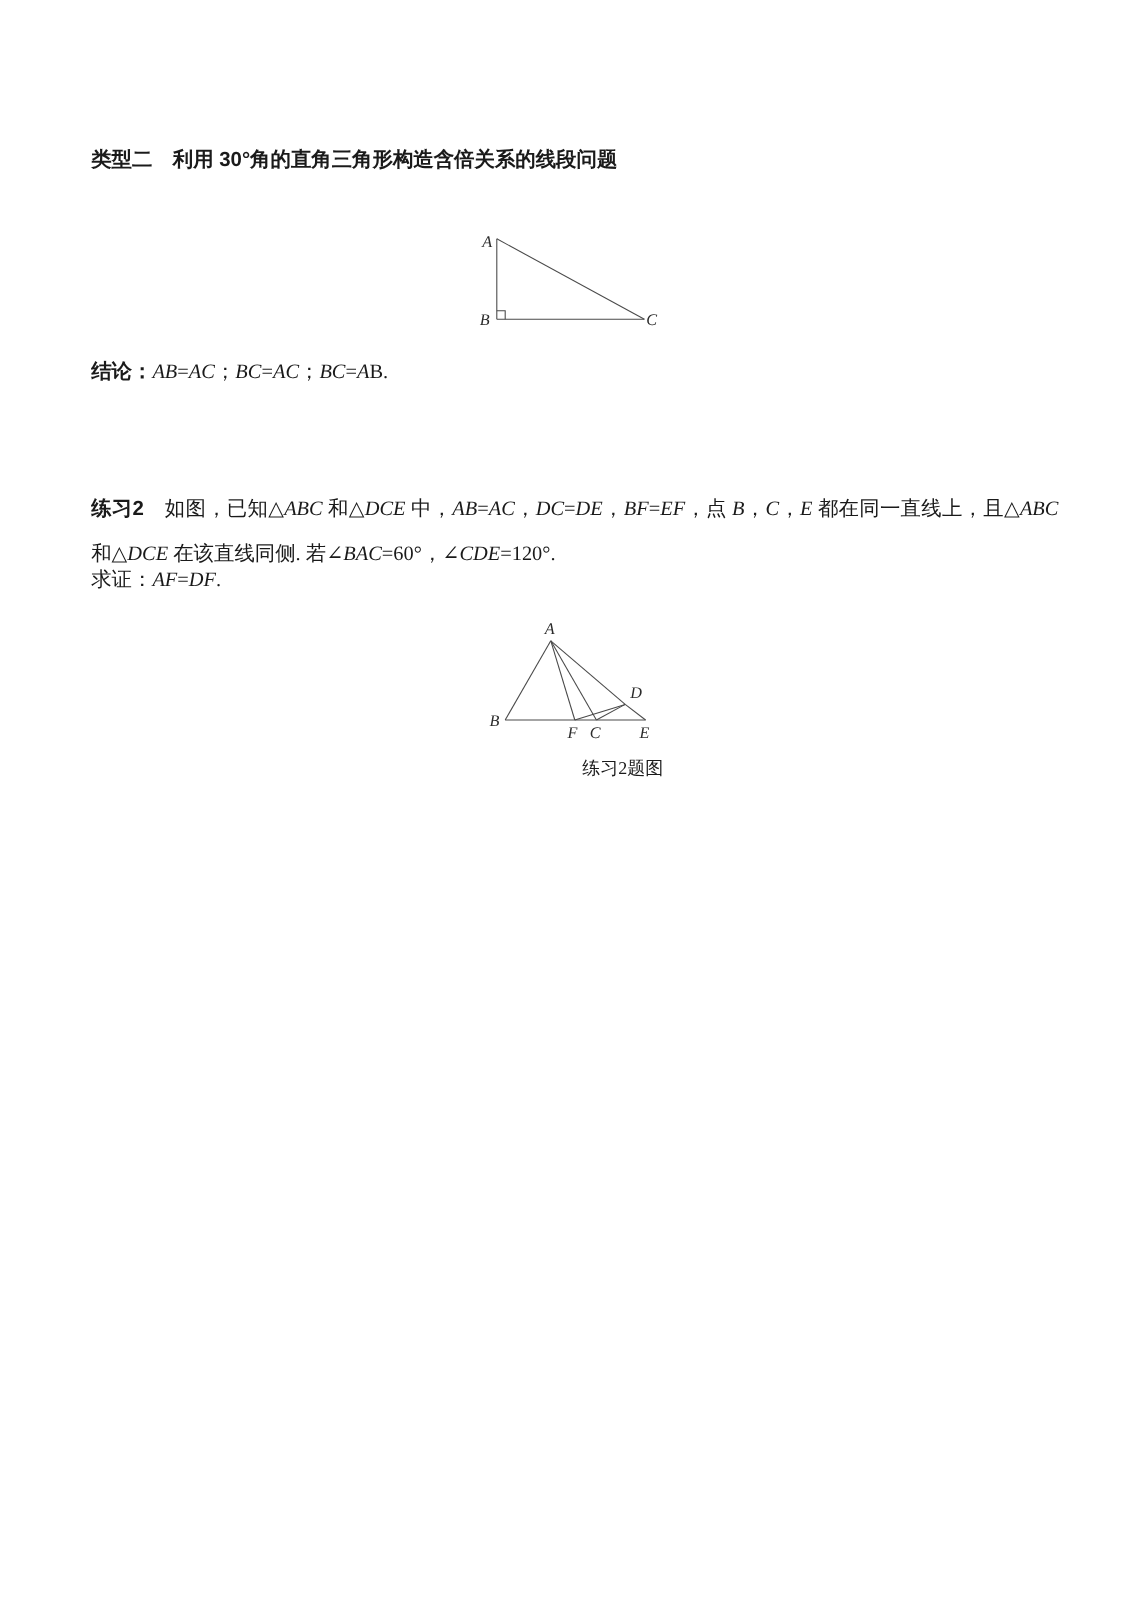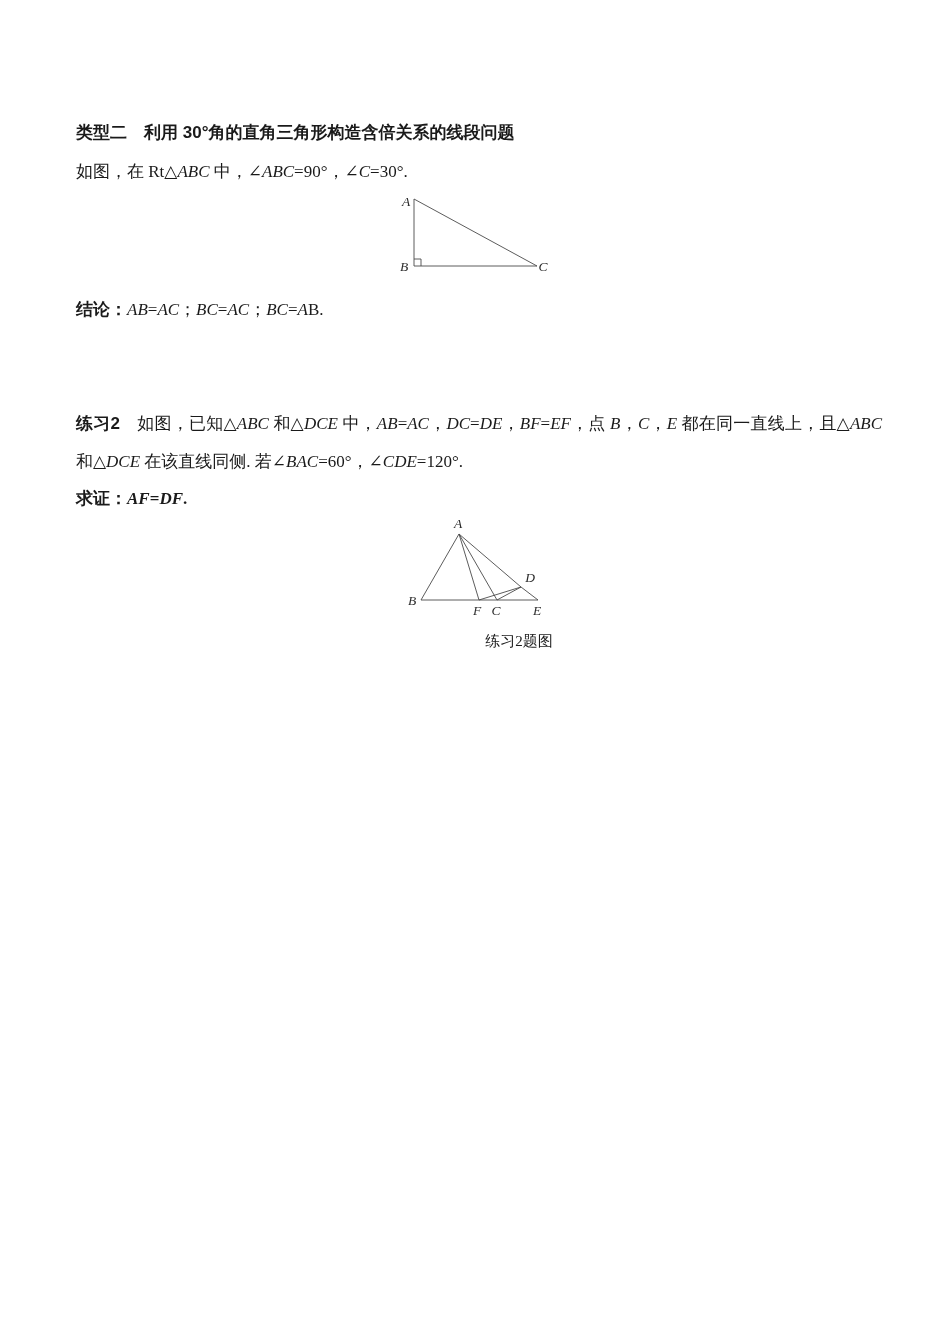--- a/index.html
+++ b/index.html
@@ -68,38 +68,37 @@
     background: #1a1a1a;
   }
 </style>
 </head>
 <body>
 
 <div class="page">
 
   <div class="tline" style="top:114px;"><span class="run-b">类型二　利用 30°角的直角三角形构造含倍关系的线段问题</span></div>
 
-  <div class="tline" style="top:153px;"><span class="run-c">如图，在 Rt△</span><span class="run-m">ABC</span><span class="run-c"> 中，∠</span><span class="run-m">ABC</span><span class="run-c">=90°，∠</span><span class="run-m">C</span><span class="run-c">=30°.</span></div>
 
   <svg class="figure" style="left:383px; top:190px;" width="175" height="95" viewBox="0 0 175 95">
     <line x1="31" y1="9" x2="31" y2="76"></line>
     <line x1="31" y1="76" x2="154" y2="76"></line>
     <line x1="31" y1="9" x2="154" y2="76"></line>
     <polyline points="31,69 38,69 38,76"></polyline>
     <text x="23" y="16">A</text>
     <text x="21" y="81">B</text>
     <text x="160" y="81">C</text>
   </svg>
 
   <div class="tline" style="top:291px;"><span class="run-b">结论：</span><span class="run-m">AB</span><span class="run-c">=</span><span class="run-m">AC</span><span class="run-c">；</span><span class="run-m">BC</span><span class="run-c">=</span><span class="run-m">AC</span><span class="run-c">；</span><span class="run-m">BC</span><span class="run-c">=</span><span class="run-m">A</span><span class="run-c">B.</span></div>
 
 
   <div class="tline just" style="top:405px;"><span class="run-b">练习2</span><span class="run-c">　如图，已知△</span><span class="run-m">ABC</span><span class="run-c"> 和△</span><span class="run-m">DCE</span><span class="run-c"> 中，</span><span class="run-m">AB</span><span class="run-c">=</span><span class="run-m">AC</span><span class="run-c">，</span><span class="run-m">DC</span><span class="run-c">=</span><span class="run-m">DE</span><span class="run-c">，</span><span class="run-m">BF</span><span class="run-c">=</span><span class="run-m">EF</span><span class="run-c">，点 </span><span class="run-m">B</span><span class="run-c">，</span><span class="run-m">C</span><span class="run-c">，</span><span class="run-m">E</span><span class="run-c"> 都在同一直线上，且△</span><span class="run-m">ABC</span><span class="run-c"> 和△</span><span class="run-m">DCE</span><span class="run-c"> 在该直线同侧. 若∠</span><span class="run-m">BAC</span><span class="run-c">=60°，∠</span><span class="run-m">CDE</span><span class="run-c">=120°.</span></div>
 
-  <div class="tline" style="top:480px;font-weight:bold;"><span class="run-c">求证：</span><span class="run-m">AF</span><span class="run-c">=</span><span class="run-m">DF</span><span class="run-c">.</span></div>
+  <div class="tline" style="top:464px;"><span class="run-c">求证：</span><span class="run-m">AF</span><span class="run-c">=</span><span class="run-m">DF</span><span class="run-c">.</span></div>
 
   <svg class="figure" style="left:403px; top:506px;" width="155" height="118" viewBox="0 0 155 118">
     <line x1="18" y1="94" x2="135" y2="94"></line>
     <line x1="18" y1="94" x2="56" y2="28"></line>
     <line x1="56" y1="28" x2="76" y2="94"></line>
     <line x1="56" y1="28" x2="94" y2="94"></line>
     <line x1="56" y1="28" x2="118" y2="81"></line>
     <line x1="118" y1="81" x2="135" y2="94"></line>
     <line x1="118" y1="81" x2="94" y2="94"></line>
     <line x1="76" y1="94" x2="118" y2="81"></line>

